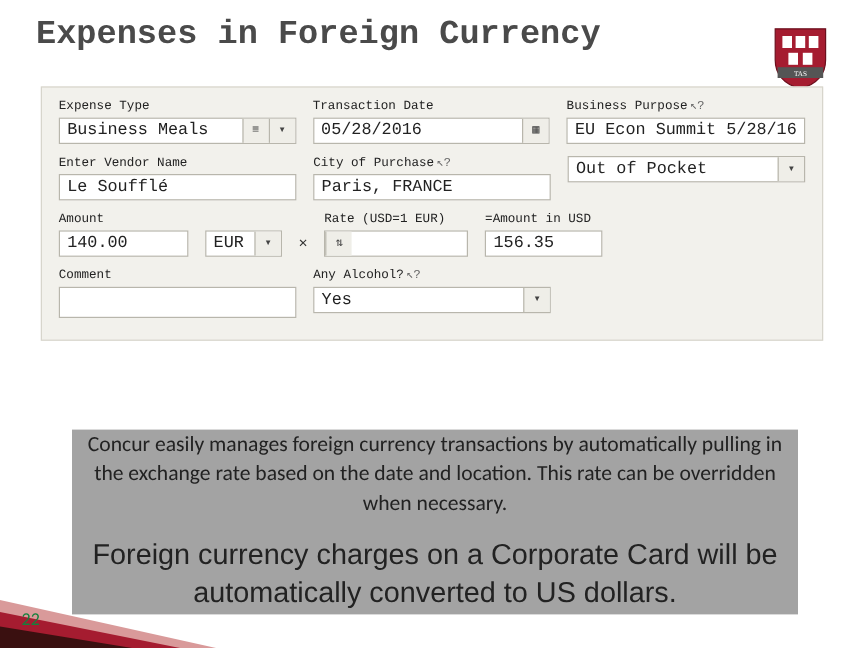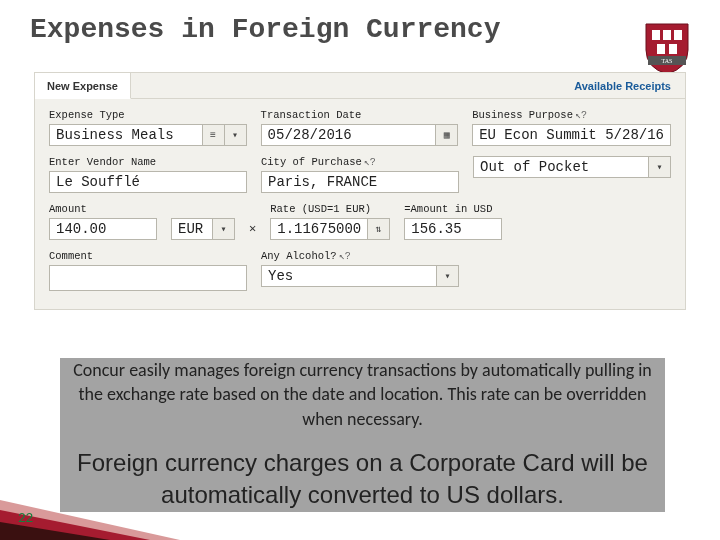--- a/index.html
+++ b/index.html
@@ -51,25 +51,20 @@
     <rect x="19" y="10" width="8" height="10" fill="#fff"></rect>
     <rect x="30" y="10" width="8" height="10" fill="#fff"></rect>
     <rect x="13" y="24" width="8" height="10" fill="#fff"></rect>
     <rect x="25" y="24" width="8" height="10" fill="#fff"></rect>
     <rect x="4" y="36" width="38" height="9" fill="#555"></rect>
     <text x="23" y="43" text-anchor="middle" font-size="6" fill="#fff" font-family="serif" textContent="TAS">TAS</text>
   </svg>
 </div>
 
 <div class="form-panel">
-  <div class="tab-bar">
-    <div class="tab-primary">New Expense</div>
-    <div class="tab-spacer"></div>
-    <div class="tab-link">Available Receipts</div>
-  </div>
   <div class="form-body">
 
     <div class="row">
       <div class="col">
         <div class="fld-label">Expense Type</div>
         <div class="input-wrap req-bar">
           <div class="value">Business Meals</div>
           <div class="btn-icon">≡</div>
           <div class="btn-icon">▾</div>
         </div>
@@ -127,21 +122,20 @@
         <div class="fld-label">&nbsp;</div>
         <div class="input-wrap">
           <div class="value">EUR</div>
           <div class="btn-icon">▾</div>
         </div>
       </div>
       <div class="x-sep">✕</div>
       <div class="col" style="flex:0 0 120px">
         <div class="fld-label">Rate (USD=1 EUR)</div>
         <div class="input-wrap">
-          <div class="value">1.11675000</div>
           <div class="btn-icon">⇅</div>
         </div>
       </div>
       <div class="col" style="flex:0 0 98px">
         <div class="fld-label">=Amount in USD</div>
         <div class="input-wrap">
           <div class="value">156.35</div>
         </div>
       </div>
       <div class="col"></div>

